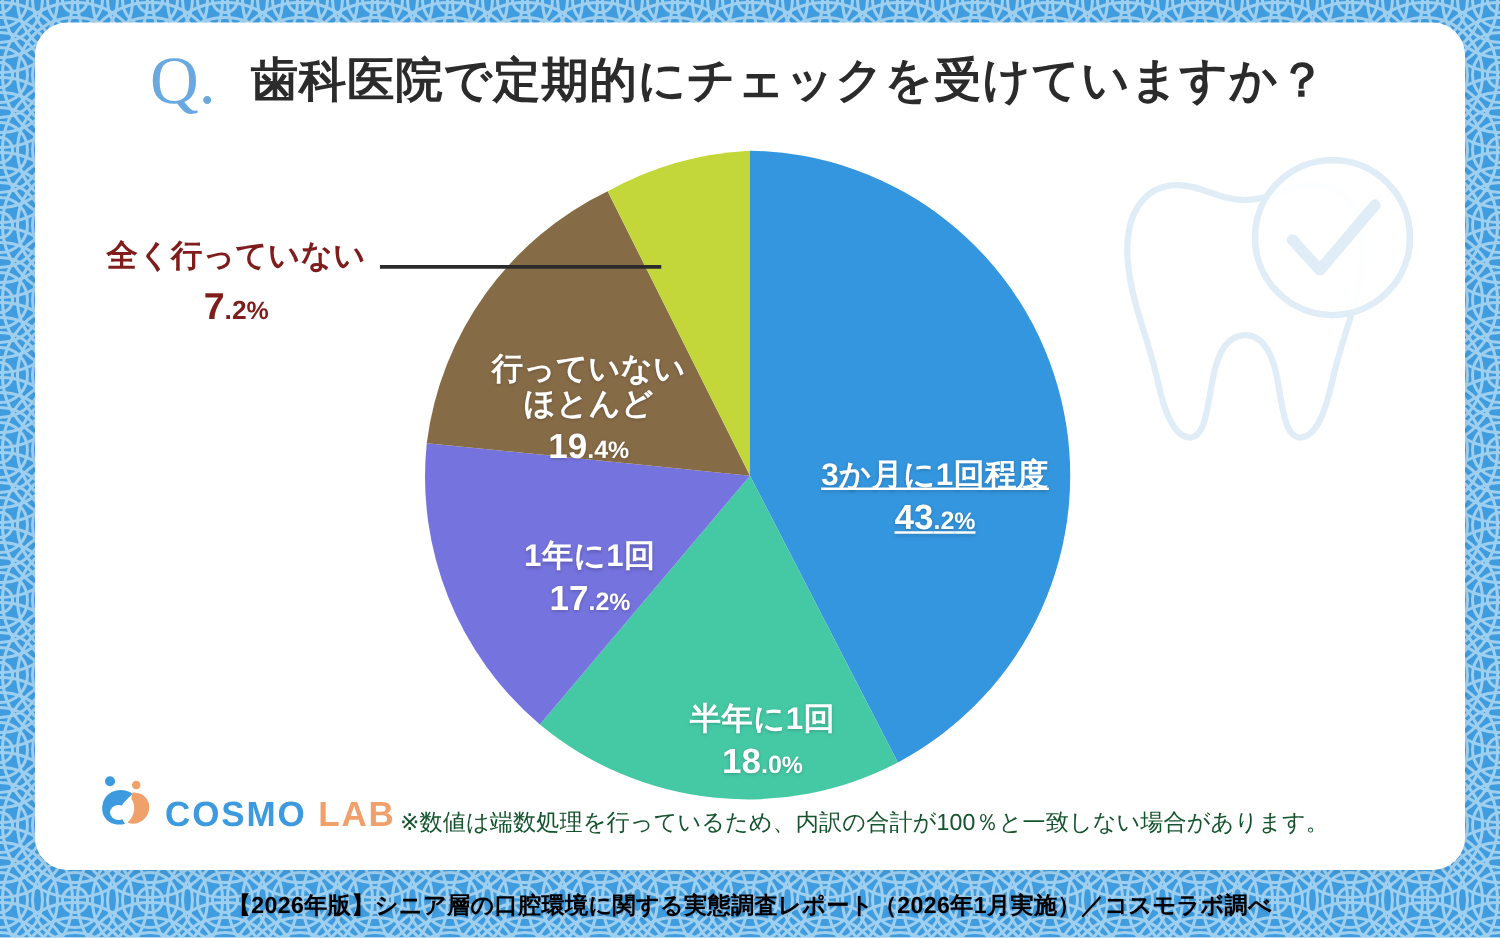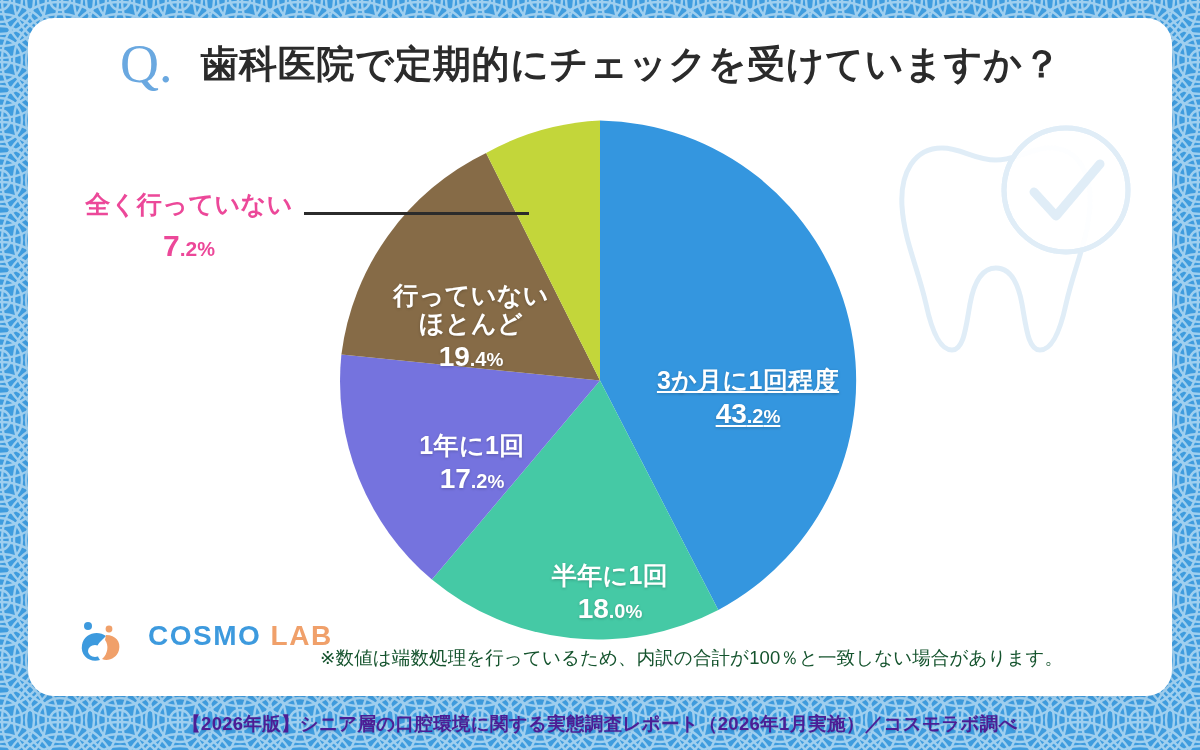--- a/index.html
+++ b/index.html
@@ -111,21 +111,21 @@
   .slice-label .pct .dec { font-size: 20px; }
   .slice-label .pct .sym { font-size: 19px; }
 
   
   #callout-outside {
     position: absolute;
     left: 36px;
     top: 170px;
     width: 250px;
     text-align: center;
-    color: #ec4899;
+    color: #7f1d1d;
   }
   #callout-outside .lbl {
     font-size: 25px;
     font-weight: 700;
     letter-spacing: 0.5px;
     white-space: nowrap;
     display:block;
   }
   #callout-outside .pct {
     font-size: 30px;
@@ -143,22 +143,22 @@
     height: 3px;
     background: #2b2b2b;
   }
 
   
   #logo {
     position: absolute;
     left: 48px;
     bottom: 28px;
     display: flex;
-    align-items: flex-start;
-    gap: 20px;
+    align-items: flex-end;
+    gap: 4px;
   }
   #logo-text {
     font-size: 28px;
     font-weight: 700;
     letter-spacing: 1.5px;
   }
   #logo-text .cosmo { color: #3d9ade; }
   #logo-text .lab { color: #f0a06a; }
 
   
@@ -175,21 +175,21 @@
   
   #bottom-banner {
     position: absolute;
     left: 0;
     bottom: 0;
     width: 100%;
     height: 54px;
     display: flex;
     align-items: center;
     justify-content: center;
-    color: #4c1d95;
+    color: #000000;
     font-size: 18.5px;
     font-weight: 700;
     letter-spacing: 0.3px;
     text-shadow: 0 1px 2px rgba(0,60,120,0.25);
     white-space: nowrap;
   }
 </style>
 </head>
 <body>
 

